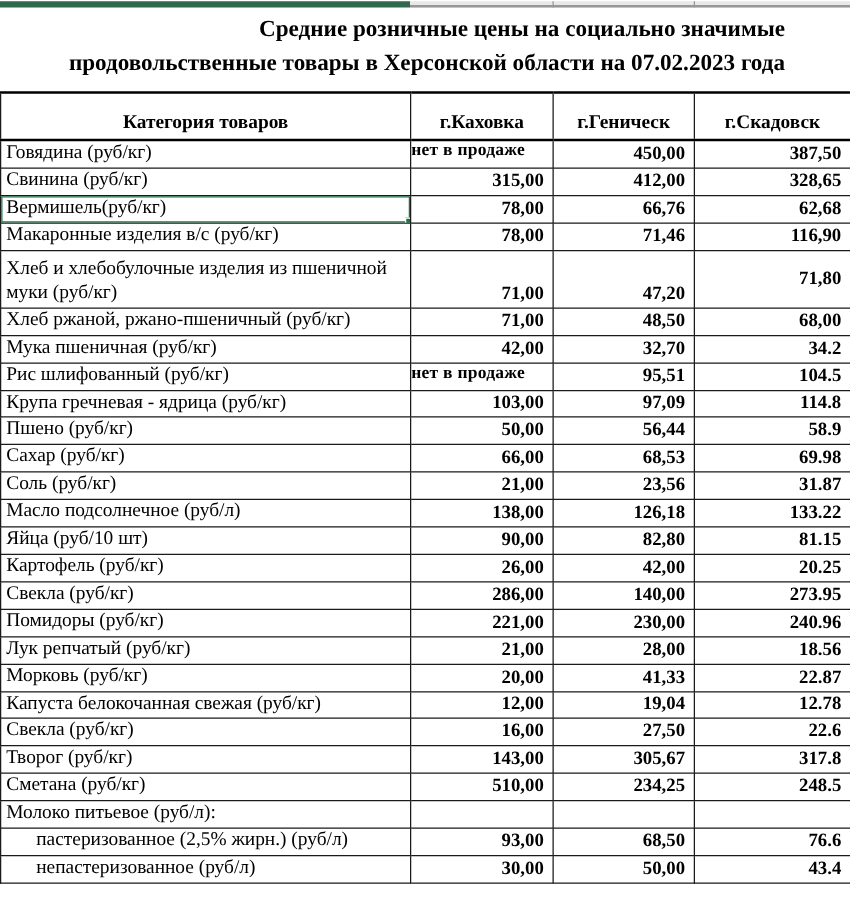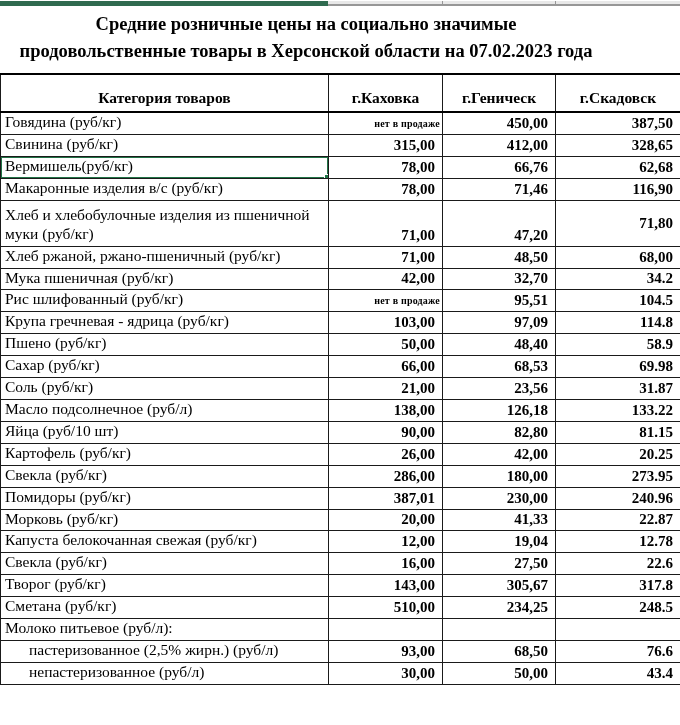--- a/index.html
+++ b/index.html
@@ -16,36 +16,36 @@
 
   
   .top-strip{position:absolute;top:0;left:0;width:680px;height:7px;}
   .strip-green{position:absolute;left:0;top:1px;width:328px;height:5px;background:var(--strip_green);}
   .strip-gray{position:absolute;left:328px;top:1px;width:352px;height:5px;background:var(--strip_gray);
               border-bottom:2px solid var(--strip_border);box-sizing:border-box;}
   .strip-sep{position:absolute;top:1px;width:1px;height:5px;background:var(--strip_border);}
   .sep1{left:442px;} .sep2{left:555px;}
 
   
-  .title{position:absolute;top:11px;left:0;width:612px;text-align:center;font-weight:bold;
+  .title{position:absolute;top:11px;left:16px;width:612px;text-align:right;font-weight:bold;
          font-size:18.5px;line-height:27px;white-space:nowrap;}
 
   
   table.prices{position:absolute;top:73px;left:0;width:680px;border-collapse:collapse;table-layout:fixed;}
   .prices th,.prices td{border:1px solid var(--grid);box-sizing:border-box;overflow:hidden;}
   .prices thead tr{height:38px;margin-top:25px;}
   .prices th{border-top:2.5px solid #000;border-bottom:2.5px solid #000;
              font-size:15.5px;font-weight:bold;text-align:center;vertical-align:bottom;padding:0 0 4px 0;}
   .prices tbody tr{height:19px;}
   .prices tbody tr.tall{height:46px;padding-left:39px;}
   td.cat{text-align:left;vertical-align:bottom;padding:0 3px 2px 4px;font-size:15.5px;line-height:1.22;}
   td.cat.indent{padding-left:28px;}
   td.num{text-align:right;vertical-align:bottom;padding:0 7px 2px 0;font-size:15px;font-weight:bold;}
   td.num.colD{vertical-align:middle;padding-bottom:0;}
-  td.num.na{text-align:right;font-size:10px;padding:0 2px 5px 0;letter-spacing:0.2px;margin-left:20px;}
+  td.num.na{text-align:left;font-size:14px;padding:0 2px 5px 0;letter-spacing:0.2px;margin-left:20px;}
 
   
   td.selcell{position:relative;}
   td.selcell::before{content:"";position:absolute;left:-1px;top:-1px;right:-1px;bottom:-1px;
                      border:2px solid var(--selection_green);pointer-events:none;}
   td.selcell::after{content:"";position:absolute;right:-3px;bottom:-3px;width:5px;height:5px;
                     background:var(--selection_green);border:1px solid #fff;z-index:2;}
 </style>
 </head>
 <body>
@@ -130,21 +130,21 @@
         </tr>
         <tr>
           <td class="cat">Крупа гречневая - ядрица (руб/кг)</td>
           <td class="num">103,00</td>
           <td class="num">97,09</td>
           <td class="num colD">114.8</td>
         </tr>
         <tr>
           <td class="cat">Пшено (руб/кг)</td>
           <td class="num">50,00</td>
-          <td class="num">48,40</td>
+          <td class="num">56,44</td>
           <td class="num colD">58.9</td>
         </tr>
         <tr>
           <td class="cat">Сахар (руб/кг)</td>
           <td class="num">66,00</td>
           <td class="num">68,53</td>
           <td class="num colD">69.98</td>
         </tr>
         <tr>
           <td class="cat">Соль (руб/кг)</td>
@@ -166,28 +166,34 @@
         </tr>
         <tr>
           <td class="cat">Картофель (руб/кг)</td>
           <td class="num">26,00</td>
           <td class="num">42,00</td>
           <td class="num colD">20.25</td>
         </tr>
         <tr>
           <td class="cat">Свекла (руб/кг)</td>
           <td class="num">286,00</td>
-          <td class="num">180,00</td>
+          <td class="num">140,00</td>
           <td class="num colD">273.95</td>
         </tr>
         <tr>
           <td class="cat">Помидоры (руб/кг)</td>
-          <td class="num">387,01</td>
+          <td class="num">221,00</td>
           <td class="num">230,00</td>
           <td class="num colD">240.96</td>
+        </tr>
+        <tr>
+          <td class="cat">Лук репчатый (руб/кг)</td>
+          <td class="num">21,00</td>
+          <td class="num">28,00</td>
+          <td class="num colD">18.56</td>
         </tr>
         <tr>
           <td class="cat">Морковь (руб/кг)</td>
           <td class="num">20,00</td>
           <td class="num">41,33</td>
           <td class="num colD">22.87</td>
         </tr>
         <tr>
           <td class="cat">Капуста белокочанная свежая (руб/кг)</td>
           <td class="num">12,00</td>

